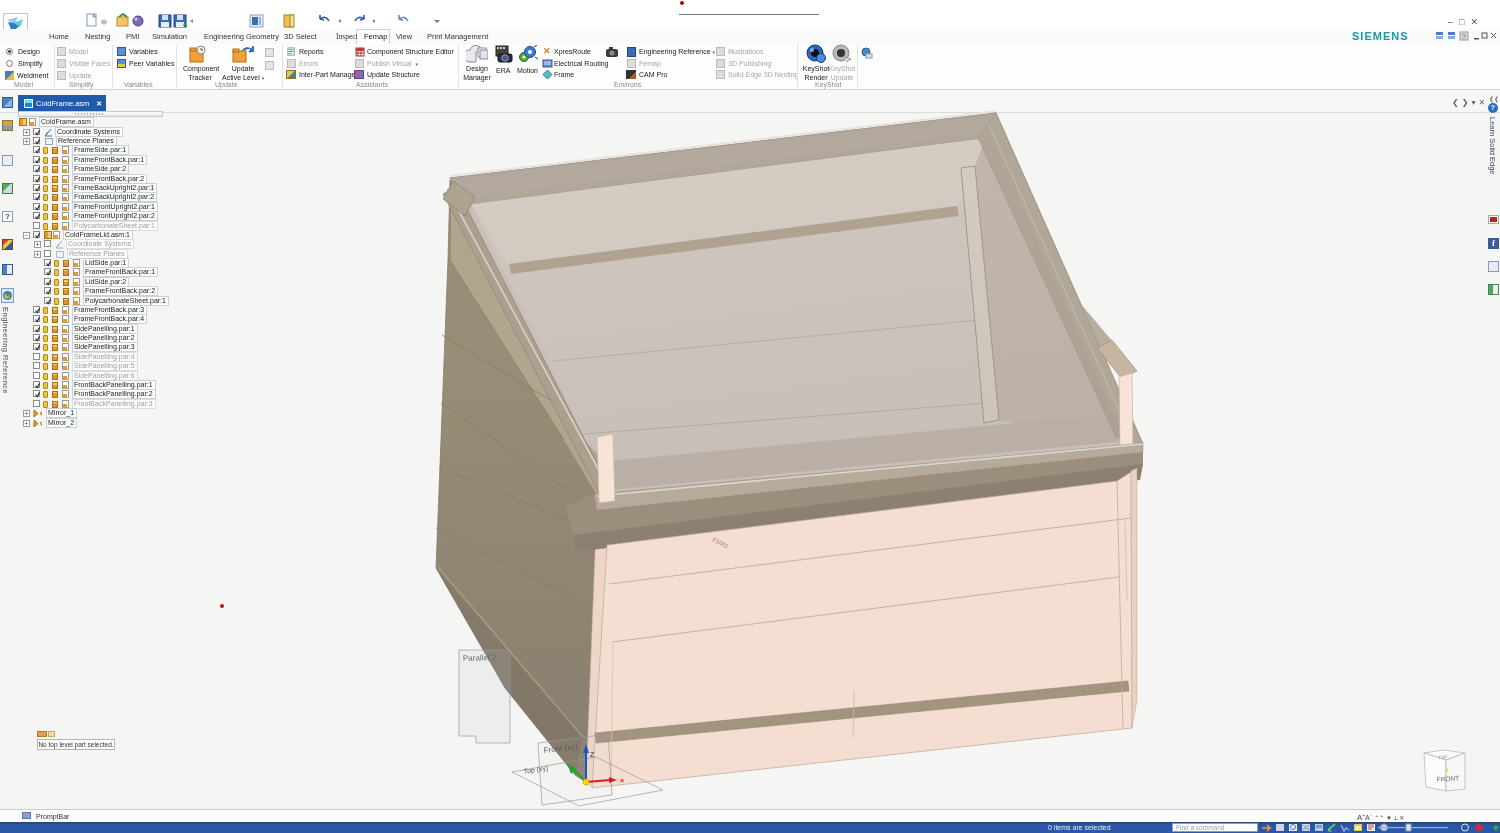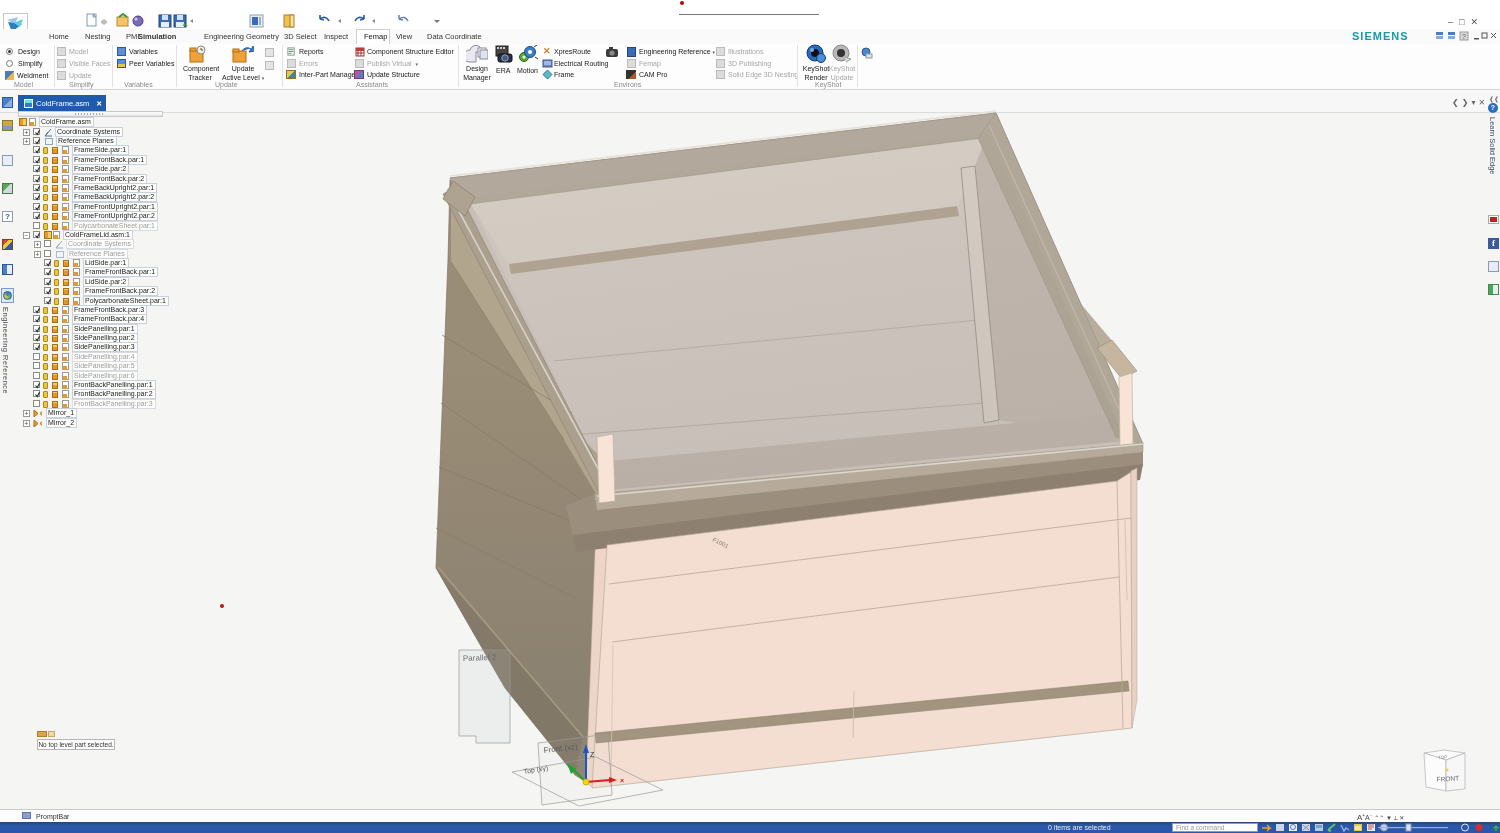--- a/index.html
+++ b/index.html
@@ -83,27 +83,27 @@
 <rect x="46" y="2" width="5" height="5" fill="none" stroke="#555"></rect>
 <path d="M55 2 l5 5 m0 -5 l-5 5" stroke="#555"></path>
     </svg>
 
 <div class="abs" style="left:0;top:29px;width:1500px;height:15px;background:#fafafa;"></div>
 <div class="abs" style="left:356px;top:29px;width:34px;height:16px;background:#fff;border:1px solid #cfcfcf;border-bottom:none;"></div>
 <div id="tabs" class="abs" style="left:0;top:32px;width:1500px;height:12px;font-size:7.5px;color:#333;white-space:nowrap;">
 <span class="abs" style="left:49px;">Home</span>
 <span class="abs" style="left:85px;">Nesting</span>
 <span class="abs" style="left:126px;">PMI</span>
-<span class="abs" style="left:138px;font-weight:bold;">Simulation</span>
+<span class="abs" style="left:152px;">Simulation</span>
 <span class="abs" style="left:204px;">Engineering Geometry</span>
 <span class="abs" style="left:284px;">3D Select</span>
-<span class="abs" style="left:324px;">Inspect</span>
+<span class="abs" style="left:336px;font-family:Liberation Serif, serif;">Inspect</span>
 <span class="abs" style="left:364px;color:#111;">Femap</span>
 <span class="abs" style="left:396px;text-align:center;">View</span>
-<span class="abs" style="left:427px;">Data Coordinate</span>
+<span class="abs" style="left:427px;">Print Management</span>
 </div>
 
 <div class="abs" style="left:0;top:44px;width:1500px;height:46px;background:#fdfdfd;border-bottom:1px solid #d4d4d4;"></div>
 <div id="ribbon" class="abs" style="left:0;top:44px;width:1500px;height:46px;">
 
 <span class="abs" style="left:6px;top:4px;width:7px;height:7px;border:1px solid #777;border-radius:50%;"></span>
 <span class="abs" style="left:8px;top:6px;width:3px;height:3px;border-radius:50%;background:#333;"></span>
 <span class="abs t7" style="left:18px;top:3px;">Design</span>
 <span class="abs" style="left:6px;top:16px;width:7px;height:7px;border:1px solid #777;border-radius:50%;"></span>
 <span class="abs t7" style="left:18px;top:15px;">Simplify</span>

